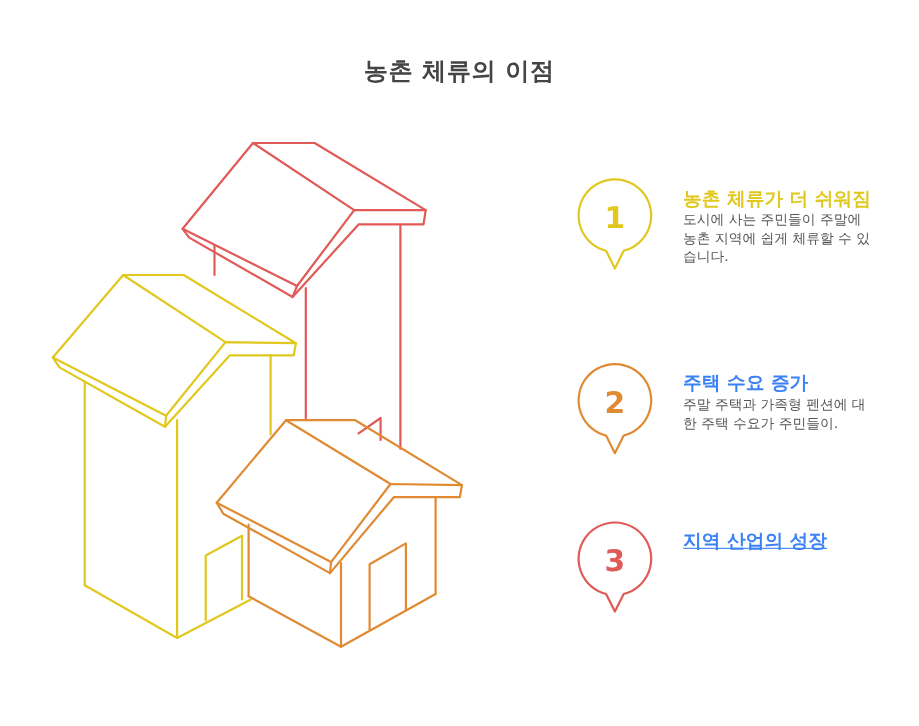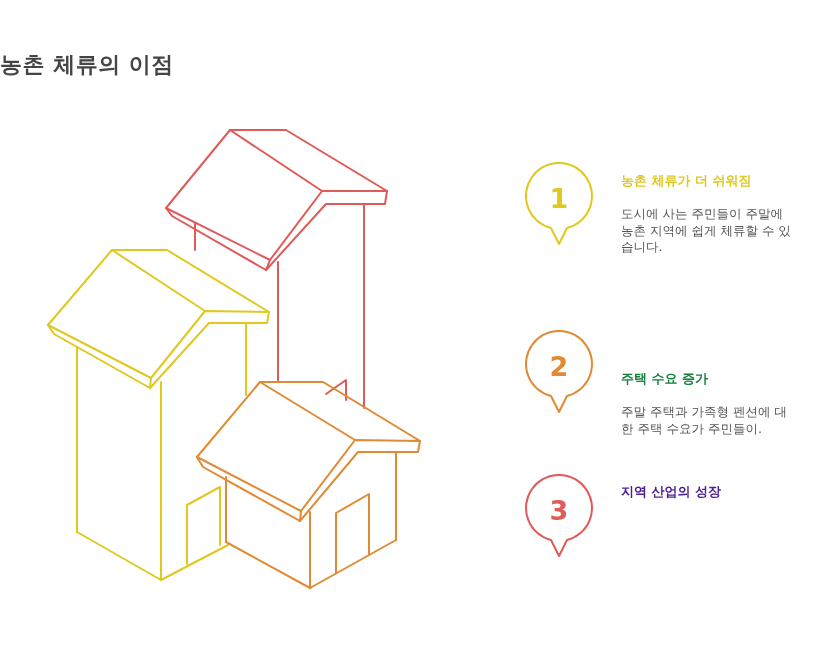--- a/index.html
+++ b/index.html
@@ -1,32 +1,32 @@
 <!DOCTYPE html>
 <html><head>
   <meta charset="utf-8">
   <style>
     html, body { margin: 0; padding: 0; }
     body {
       width: 835px; height: 660px; background: #ffffff; position: relative; overflow: hidden;
       font-family: "DejaVu Sans", "Liberation Sans", sans-serif;
     }
     .title {
-      position: absolute; left: 0; top: 50px; width: 835px; 
+      position: absolute; left: 0; top: 50px; width: 835px; text-align: center;
       font-size: 22px; font-weight: bold; color: #444444; letter-spacing: 0.5px;
     }
     svg.illustration { position: absolute; left: 0; top: 0; }
     .pin { position: absolute; left: 520px; width: 78px; height: 92px; }
     .pin .num {
       position: absolute; left: 0; top: 8px; width: 78px; text-align: center;
       font-size: 27px; font-weight: bold; line-height: 62px;
     }
     .item { position: absolute; left: 621px; width: 178px; }
-    .item-title { font-size: 13px; font-weight: bold; line-height: 22px; }
-    .item-desc { margin-top: 14px; font-size: 12.5px; line-height: 16.5px; color: #555555; }
+    .item-title { font-size: 17px; font-weight: bold; line-height: 22px; }
+    .item-desc { font-size: 12.5px; line-height: 16.5px; color: #555555; }
   </style>
 </head>
 <body>
 
 <div class="title">농촌 체류의 이점</div>
 
 <svg class="illustration" width="835" height="660" viewBox="0 0 835 660" fill="none" stroke-linejoin="round" stroke-linecap="round">
 
   <g stroke="#e05a57" stroke-width="2">
 
@@ -83,25 +83,25 @@
   <div class="item-desc">도시에 사는 주민들이 주말에 농촌 지역에 쉽게 체류할 수 있습니다.</div>
 </div>
 
 <div class="pin" style="top:328px;">
   <svg width="78" height="92" viewBox="0 0 78 92">
     <path d="M31,68 A33,33 0 1 1 47,68 L39,84 Z" fill="#ffffff" stroke="#e08a33" stroke-width="2" stroke-linejoin="round"></path>
   </svg>
   <div class="num" style="color:#e08a33;">2</div>
 </div>
 <div class="item" style="top:338px;">
-  <div class="item-title" style="color:#15803d;margin-top:30px;">주택 수요 증가</div>
+  <div class="item-title" style="color:#3b82f6;">주택 수요 증가</div>
   <div class="item-desc">주말 주택과 가족형 펜션에 대한 주택 수요가 주민들이.</div>
 </div>
 
 <div class="pin" style="top:472px;">
   <svg width="78" height="92" viewBox="0 0 78 92">
     <path d="M31,68 A33,33 0 1 1 47,68 L39,84 Z" fill="#ffffff" stroke="#e05a57" stroke-width="2" stroke-linejoin="round"></path>
   </svg>
   <div class="num" style="color:#e05a57;">3</div>
 </div>
 <div class="item" style="top:481px;">
-  <div class="item-title" style="color:#4c1d95;">지역 산업의 성장</div>
+  <div class="item-title" style="color:#3b82f6;text-decoration:underline;">지역 산업의 성장</div>
 </div>
 
 </body></html>

